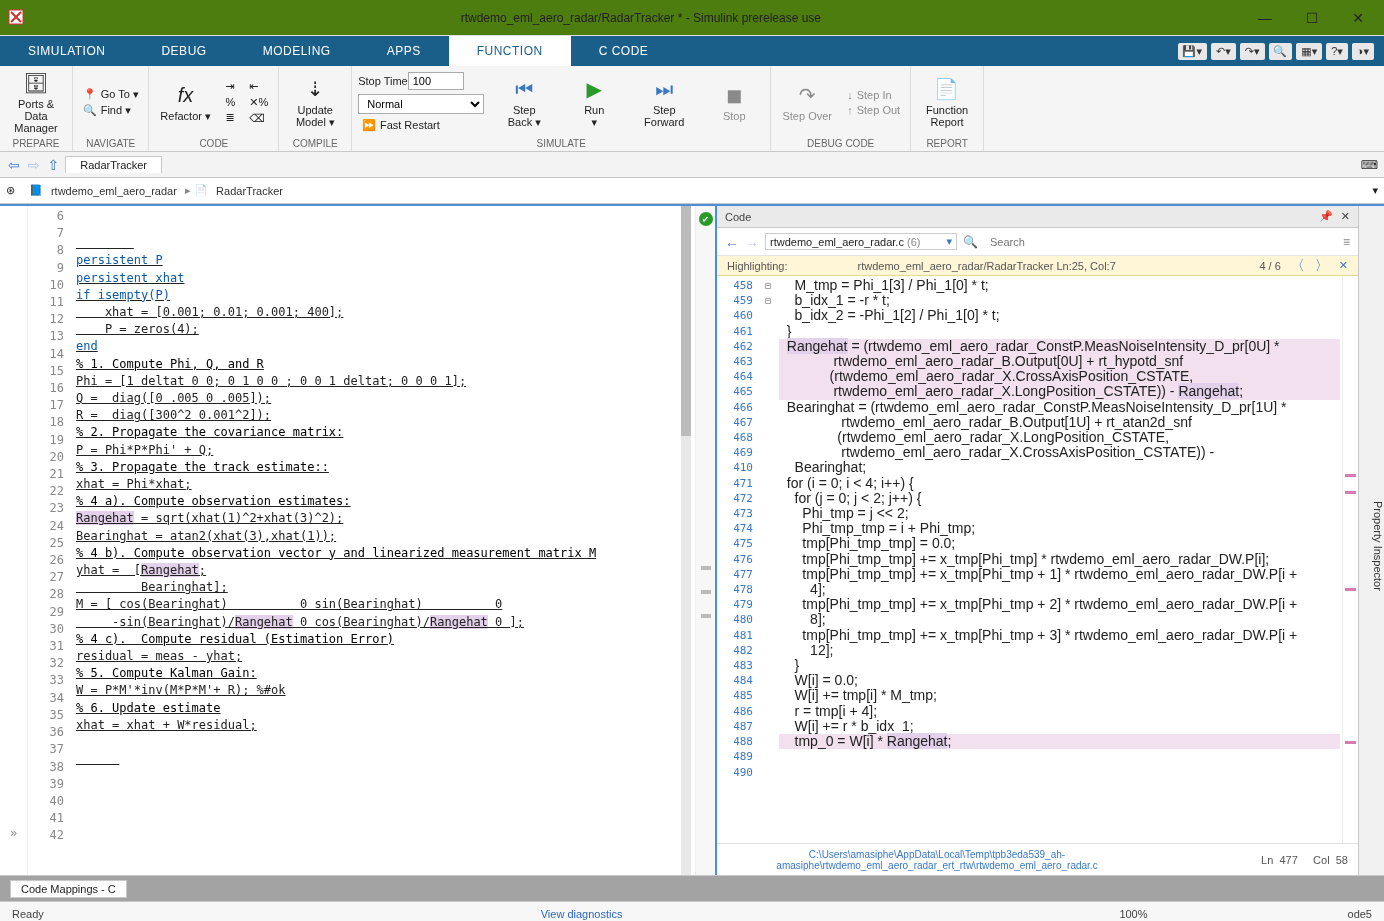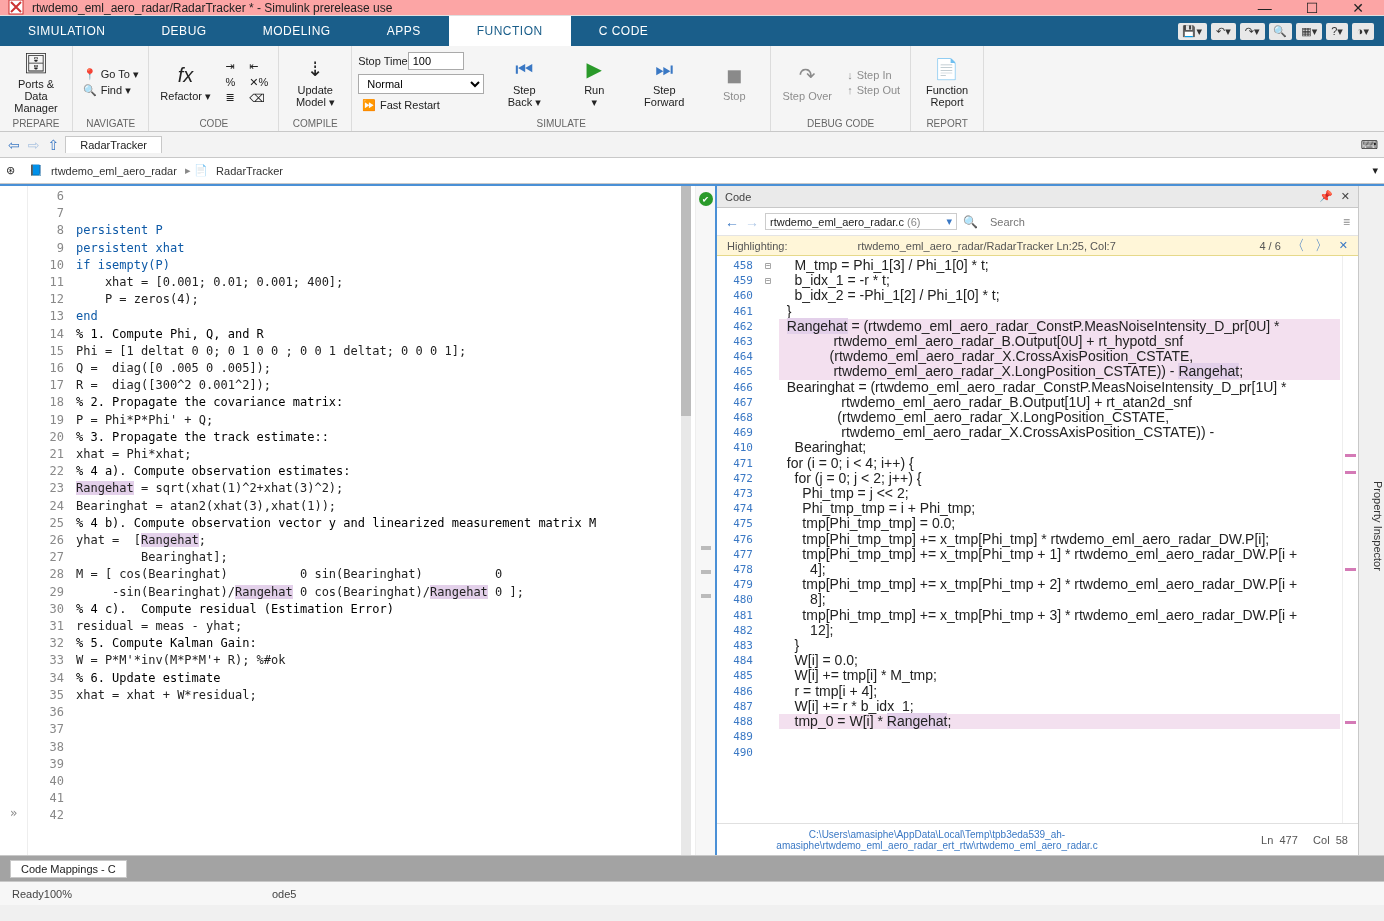--- a/index.html
+++ b/index.html
@@ -1,17 +1,17 @@
 <!DOCTYPE html>
 <html><head>
 <meta charset="utf-8">
 <style>
   * { box-sizing: border-box; margin: 0; padding: 0; }
   body { font-family: "Segoe UI", Arial, sans-serif; font-size: 12px; background: #f0f0f0; color: #222; overflow: hidden; width: 1384px; height: 921px; }
-  .titlebar { height: 16px; background: #fca5a5; display: flex; align-items: center; padding: 0 8px; border-bottom: 1px solid #e0e0e0; }
+  .titlebar { height: 36px; background: #4d7c0f; display: flex; align-items: center; padding: 0 8px; border-bottom: 1px solid #e0e0e0; text-align: center; }
   .titlebar .icon { width: 18px; height: 18px; margin-right: 6px; }
   .titlebar .title { flex: 1; font-size: 12px; }
   .titlebar .winbtns { display: flex; gap: 18px; padding-right: 4px; }
   .titlebar .winbtns span { cursor: default; padding: 0 8px; font-size: 14px; }
   .mainmenu { height: 30px; background: #1a5e8a; display: flex; align-items: stretch; color: #fff; }
   .mainmenu .menuitem { padding: 0 28px; display: flex; align-items: center; font-size: 12px; letter-spacing: 0.5px; }
   .mainmenu .menuitem.active { background: #fff; color: #1a5e8a; }
   .mainmenu .spacer { flex: 1; }
   .mainmenu .righticons { display: flex; align-items: center; gap: 4px; padding-right: 10px; }
   .mainmenu .righticons span { background: #e8e8e8; color:#333; border-radius:2px; padding:2px 5px; font-size:11px; display:inline-flex; align-items:center; }
@@ -32,21 +32,21 @@
   .breadcrumb .crumb { padding:0 4px; color:#333; }
   .breadcrumb .sep { color:#888; }
   .workspace { display:flex; height: calc(921px - 32px - 30px - 86px - 26px - 26px - 26px - 24px); border-top: 2px solid #4a90d6;}
   .leftpane { width: 717px; display:flex; flex-direction:column; border-right: 2px solid #4a90d6; background:#fff; position:relative;}
   .rightwrap { flex:1; display:flex; }
   .rightpane { flex:1; display:flex; flex-direction:column; background:#fff; }
   .propstrip { width: 26px; background:#f0f0f0; border-left:1px solid #c8c8c8; writing-mode: vertical-rl; text-align:center; padding-top:10px; font-size:11px; color:#333; }
   .codearea { display:flex; height:100%; overflow:hidden; font-family: Consolas, monospace; font-size: 12px; }
   .codearea .lead { width: 28px; background:#fff; border-right:1px solid #eee; }
   .gutter { width: 44px; background:#fff; color:#888; text-align:right; padding:2px 8px 2px 2px; line-height: 17.2px; overflow:hidden;}
-  .codebody { flex:1; padding:2px 4px; line-height:17.2px; white-space:pre; overflow:hidden; position:relative;}
+  .codebody { flex:1; padding:12px 4px; line-height:17.2px; white-space:pre; overflow:hidden; position:relative;text-decoration:underline;}
   .codebody .scrolltrack { position:absolute; top:0; right:4px; width:10px; height:100%; background:#e8e8e8;}
   .codebody .scrolltrack .thumb { position:absolute; left:0; right:0; top:0; height:230px; background:#bcbcbc;}
   .verifystrip { width: 20px; background:#f7f7f7; border-left:1px solid #eee; display:flex; flex-direction:column; align-items:center; padding-top:6px; gap:20px;}
   .minimap { width: 16px; background:#fff; border-left:1px solid #eee; position:relative;}
   .minimap .mark { position:absolute; left:2px; right:2px; height:3px; background:#d47ab6;}
   .kw { color:#0e5aa7; }
   .com { color:#000000; }
   .hl { background:#e3d0ea; }
   .hlrow { background:#f3e0ef; }
   .panehdr { height: 22px; background:#eaeaea; border-bottom:1px solid #c8c8c8; display:flex; align-items:center; padding:0 8px; font-size:11px; color:#444; gap:8px;}
@@ -407,16 +407,17 @@
   <div class="propstrip">Property Inspector</div>
   </div>
 </div>
 
 <div class="bottombar">
   <div class="tab">Code Mappings - C</div>
 </div>
 
 <div class="statusbar">
   <span>Ready</span>
+  <span class="center">View diagnostics</span>
   <span>100%</span>
   <span style="width:200px;"></span>
   <span>ode5</span>
 </div>
 
 </body></html>

